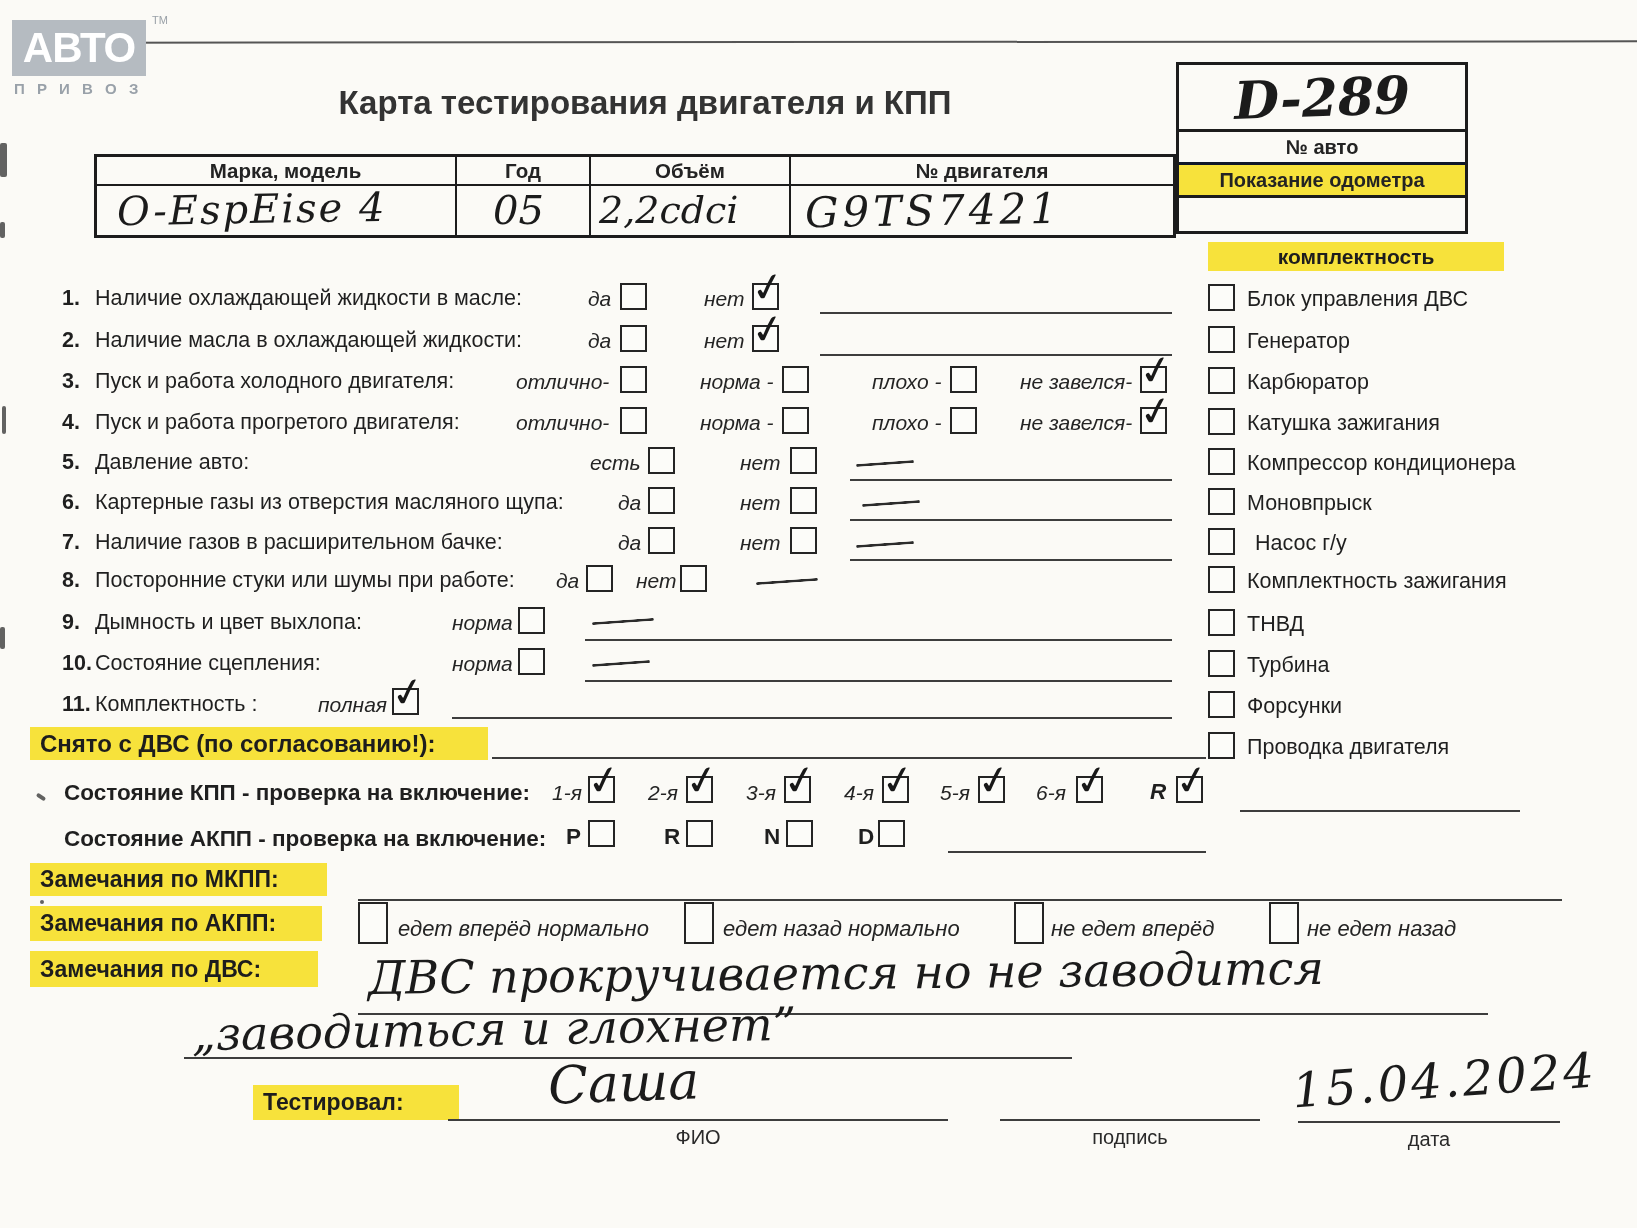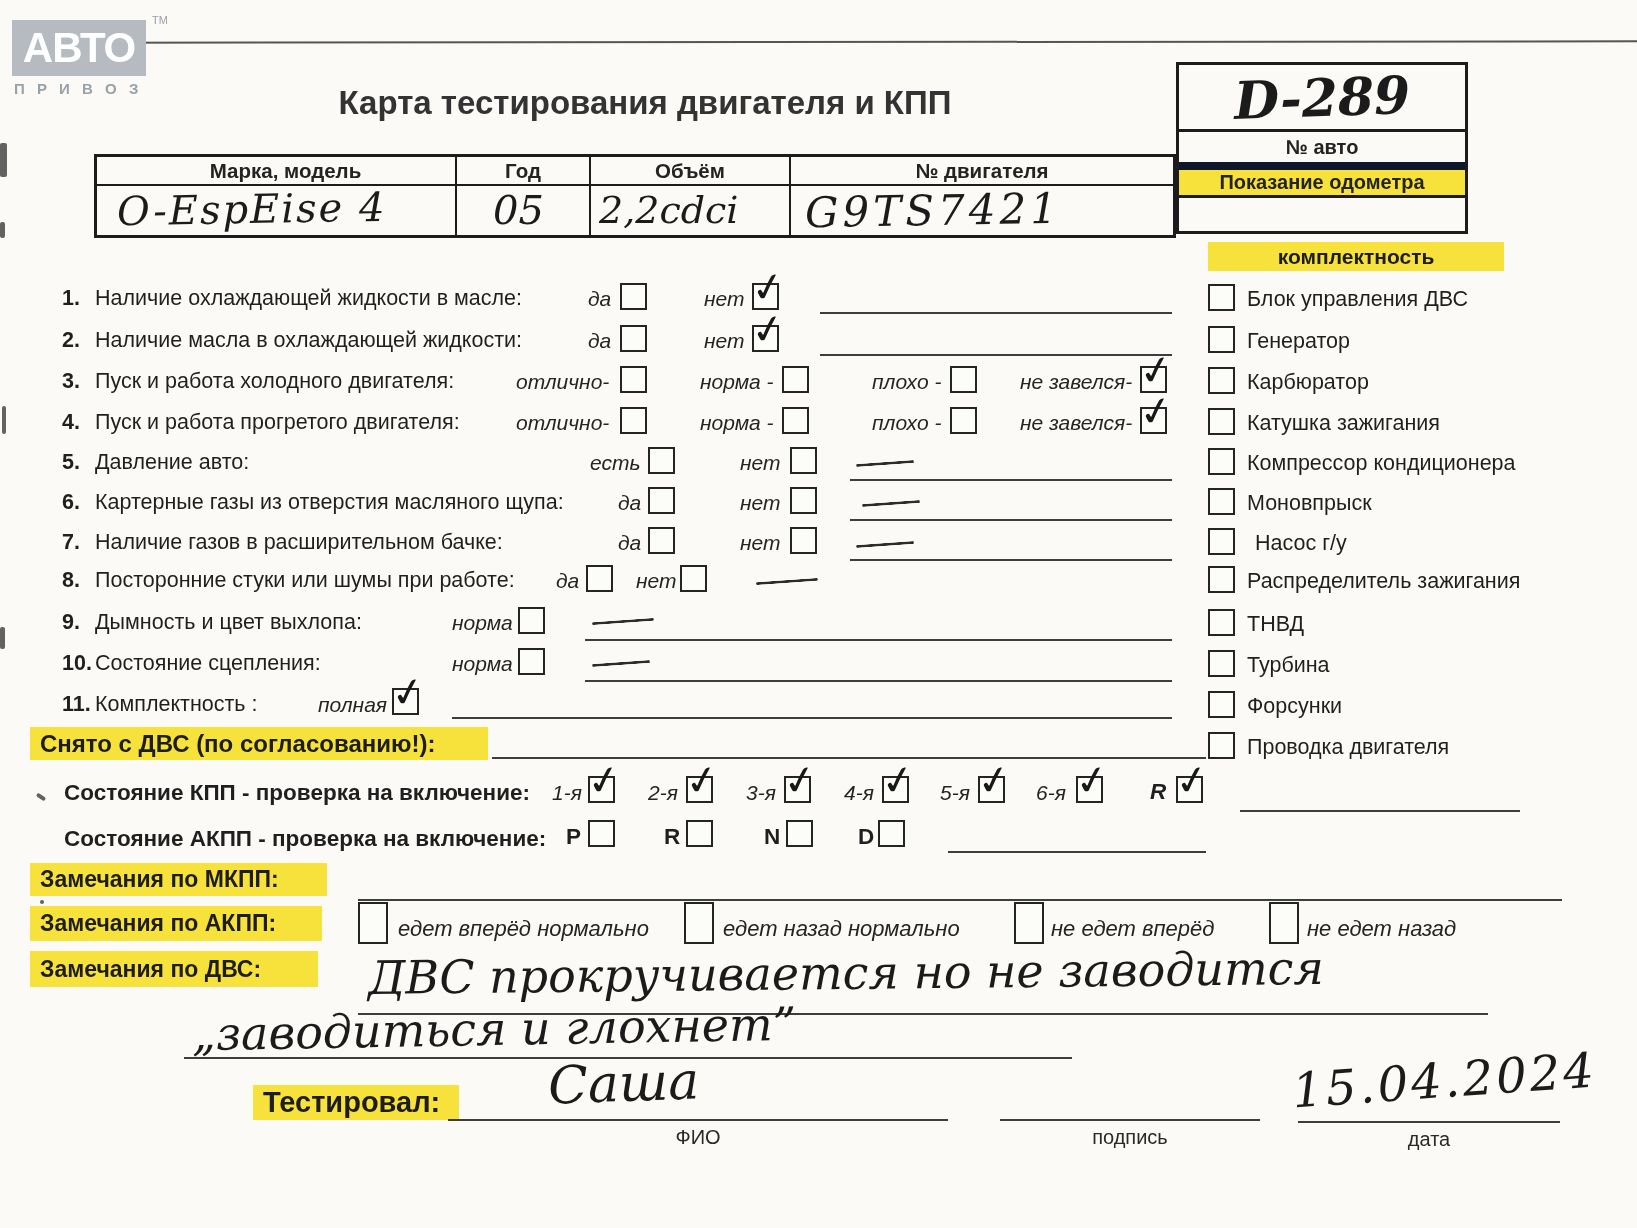--- a/index.html
+++ b/index.html
@@ -61,21 +61,21 @@
     <span style="position:absolute;left:2px;top:72px;font-size:15px;font-weight:700;color:#99a1a9;letter-spacing:4px;">П Р И В О З</span>
   </div>
 
   <div class="abs" style="left:320px;top:84px;width:650px;text-align:center;font-weight:700;font-size:33px;color:#333;">Карта тестирования двигателя  и КПП</div>
 
   <div class="vbox" style="left:1176px;top:62px;width:292px;height:172px;">
     <div class="vrow" style="height:64px;">
       <span class="hw" style="position:static;font-size:52px;transform:rotate(-2deg);">D-289</span>
     </div>
     <div class="vrow" style="height:33px;border-top:3px solid #1c1c1c;">№ авто</div>
-    <div class="vrow" style="height:33px;border-top:8px solid #0f172a;background:#f7e23b;">Показание одометра</div>
+    <div class="vrow" style="height:33px;border-top:3px solid #0f172a;background:#f7e23b;">Показание одометра</div>
     <div class="vrow" style="flex:1;border-top:3px solid #1c1c1c;"></div>
   </div>
 
   <div class="htable" style="left:94px;top:154px;width:1082px;">
     <div class="hrow" style="height:29px;border-bottom:2.5px solid #1c1c1c;">
       <div class="hcell" style="width:360px;padding-left:19px;">Марка, модель</div>
       <div class="hcell" style="width:134px;">Год</div>
       <div class="hcell" style="width:200px;">Объём</div>
       <div class="hcell" style="flex:1;">№ двигателя</div>
     </div>
@@ -107,21 +107,21 @@
   <span class="clbl" style="left:1247px;top:370px;">Карбюратор</span>
   <span class="cb" style="left:1208px;top:408px;"></span>
   <span class="clbl" style="left:1247px;top:411px;">Катушка зажигания</span>
   <span class="cb" style="left:1208px;top:448px;"></span>
   <span class="clbl" style="left:1247px;top:451px;">Компрессор кондиционера</span>
   <span class="cb" style="left:1208px;top:488px;"></span>
   <span class="clbl" style="left:1247px;top:491px;">Моновпрыск</span>
   <span class="cb" style="left:1208px;top:528px;"></span>
   <span class="clbl" style="left:1247px;top:531px;margin-left:8px;">Насос г/у</span>
   <span class="cb" style="left:1208px;top:566px;"></span>
-  <span class="clbl" style="left:1247px;top:569px;">Распределитель зажигания</span>
+  <span class="clbl" style="left:1247px;top:569px;">Комплектность зажигания</span>
   <span class="cb" style="left:1208px;top:609px;"></span>
   <span class="clbl" style="left:1247px;top:612px;">ТНВД</span>
   <span class="cb" style="left:1208px;top:650px;"></span>
   <span class="clbl" style="left:1247px;top:653px;">Турбина</span>
   <span class="cb" style="left:1208px;top:691px;"></span>
   <span class="clbl" style="left:1247px;top:694px;">Форсунки</span>
   <span class="cb" style="left:1208px;top:732px;"></span>
   <span class="clbl" style="left:1247px;top:735px;">Проводка двигателя</span>
 
   <div class="itm" style="left:62px;top:286px;"><b class="inum">1.</b><span>Наличие охлаждающей жидкости в масле:</span></div>
@@ -281,21 +281,21 @@
   <span class="opt" style="left:1307px;top:916px;font-size:22px;">не едет назад</span>
 
   <div class="hl" style="left:30px;top:951px;width:288px;height:36px;font-size:23px;text-align:center;">
     <span>Замечания по ДВС:</span>
   </div>
   <span class="hw" style="left:368px;top:946px;font-size:46px;transform:rotate(-0.6deg);">ДВС прокручивается но не заводится</span>
   <span class="ln" style="left:358px;top:1013px;width:1130px;"></span>
   <span class="hw" style="left:192px;top:1002px;font-size:46px;transform:rotate(-1deg);">„заводиться и глохнет”</span>
   <span class="ln" style="left:184px;top:1057px;width:888px;"></span>
 
-  <div class="hl" style="left:253px;top:1085px;width:206px;height:35px;font-size:29px;">
+  <div class="hl" style="left:253px;top:1085px;width:206px;height:35px;font-size:23px;">
     <span>Тестировал:</span>
   </div>
   <span class="hw" style="left:548px;top:1053px;font-size:52px;transform:rotate(-2deg);">Саша</span>
   <span class="ln" style="left:448px;top:1119px;width:500px;"></span>
   <span class="small-lbl" style="left:448px;top:1126px;width:500px;">ФИО</span>
   <span class="ln" style="left:1000px;top:1119px;width:260px;"></span>
   <span class="small-lbl" style="left:1000px;top:1126px;width:260px;">подпись</span>
   <span class="hw" style="left:1292px;top:1052px;font-size:48px;letter-spacing:3px;transform:rotate(-4deg);">15.04.2024</span>
   <span class="ln" style="left:1298px;top:1121px;width:262px;"></span>
   <span class="small-lbl" style="left:1298px;top:1128px;width:262px;">дата</span>

